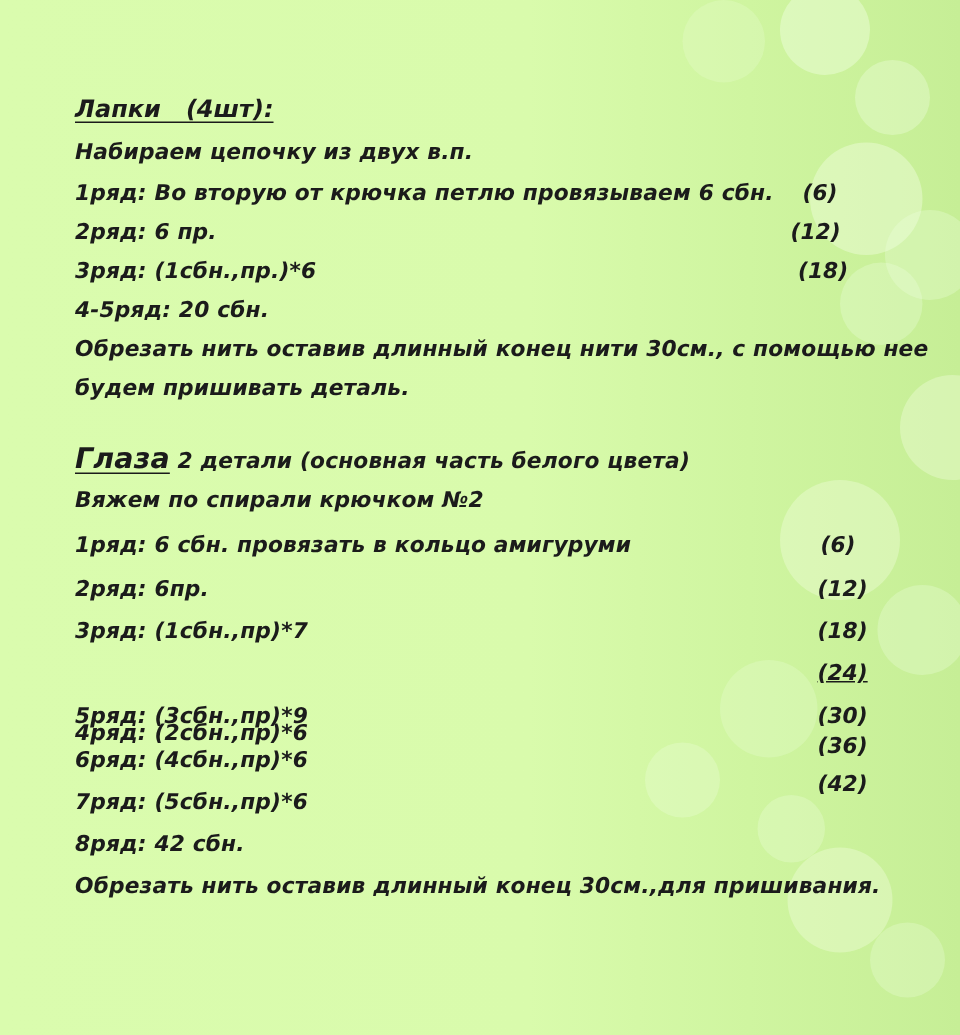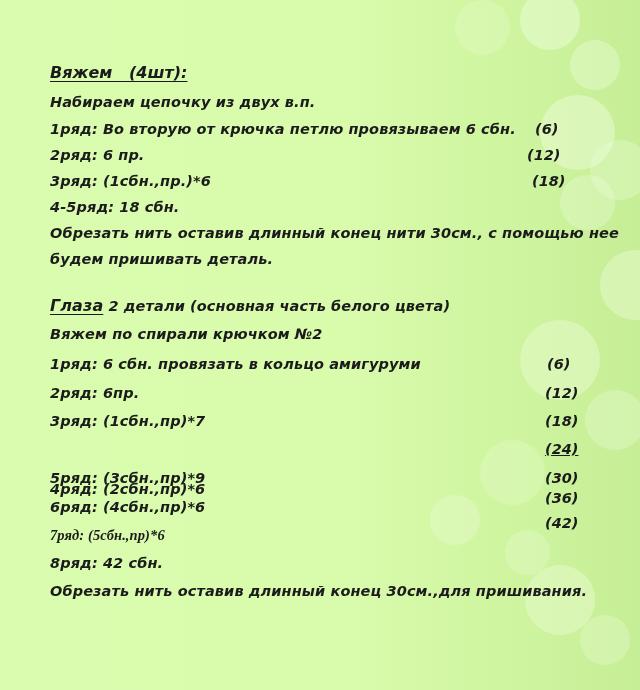--- a/index.html
+++ b/index.html
@@ -33,21 +33,21 @@
   .count {
     position: absolute; height: 24px; line-height: 24px;
     font-size: 14.5px; font-style: italic; font-weight: bold;
     white-space: nowrap;
   }
   .title {
     position: absolute; left: 50px; height: 26px; line-height: 26px;
     font-size: 16px; font-style: italic; font-weight: bold;
     text-decoration: underline; text-underline-offset: 3px; white-space: pre;
   }
-  .sub-title { text-decoration: underline; text-underline-offset: 3px; font-size: 16px; }
+  .sub-title { text-decoration: underline; text-underline-offset: 3px; font-size: 19px; }
 </style>
 </head>
 <body>
 
 <div>
   <div class="bokeh b1"></div>
   <div class="bokeh b2"></div>
   <div class="bokeh b3"></div>
   <div class="bokeh b4"></div>
   <div class="bokeh b5"></div>
@@ -56,34 +56,34 @@
   <div class="bokeh b8"></div>
   <div class="bokeh b9"></div>
   <div class="bokeh b10"></div>
   <div class="bokeh b11"></div>
   <div class="bokeh b12"></div>
   <div class="bokeh b13"></div>
   <div class="bokeh b14"></div>
 </div>
 
 <div>
-  <div class="title" style="top:60px;">Вяжем   (4шт):</div>
+  <div class="title" style="top:60px;">Лапки   (4шт):</div>
 
   <div class="line" style="top:90px;">Набираем цепочку из двух в.п.</div>
 
   <div class="line" style="top:117px;">1ряд: Во вторую от крючка петлю провязываем  6 сбн.</div>
   <div class="count" style="top:117px; left:535px;">(6)</div>
 
   <div class="line" style="top:143px;">2ряд: 6 пр.</div>
   <div class="count" style="top:143px; left:527px;">(12)</div>
 
   <div class="line" style="top:169px;">3ряд: (1сбн.,пр.)*6</div>
   <div class="count" style="top:169px; left:532px;">(18)</div>
 
-  <div class="line" style="top:195px;">4-5ряд: 18 сбн.</div>
+  <div class="line" style="top:195px;">4-5ряд: 20 сбн.</div>
 
   <div class="line" style="top:221px;font-style:italic;">Обрезать нить  оставив  длинный конец  нити 30см., с помощью нее</div>
   <div class="line" style="top:247px;">будем пришивать деталь.</div>
 </div>
 
 <div>
   <div class="line" style="top:294px;">
     <span class="sub-title">Глаза</span><span style="font-weight:bold;"> 2 детали (основная часть белого цвета)</span>
   </div>
 
@@ -100,19 +100,19 @@
 
   <div class="line" style="top:437px;margin-top:40px;">4ряд: (2сбн.,пр)*6</div>
   <div class="count" style="top:437px; left:545px;text-decoration:underline;">(24)</div>
 
   <div class="line" style="top:466px;">5ряд: (3сбн.,пр)*9</div>
   <div class="count" style="top:466px; left:545px;">(30)</div>
 
   <div class="line" style="top:495px;">6ряд: (4сбн.,пр)*6</div>
   <div class="count" style="top:486px; left:545px;">(36)</div>
 
-  <div class="line" style="top:523px;font-family:Liberation Serif, serif;">7ряд: (5сбн.,пр)*6</div>
+  <div class="line" style="top:523px;">7ряд: (5сбн.,пр)*6</div>
   <div class="count" style="top:511px; left:545px;">(42)</div>
 
   <div class="line" style="top:551px;">8ряд: 42 сбн.</div>
 
   <div class="line" style="top:579px;">Обрезать нить  оставив длинный конец 30см.,для пришивания.</div>
 </div>
 
 </body></html>

